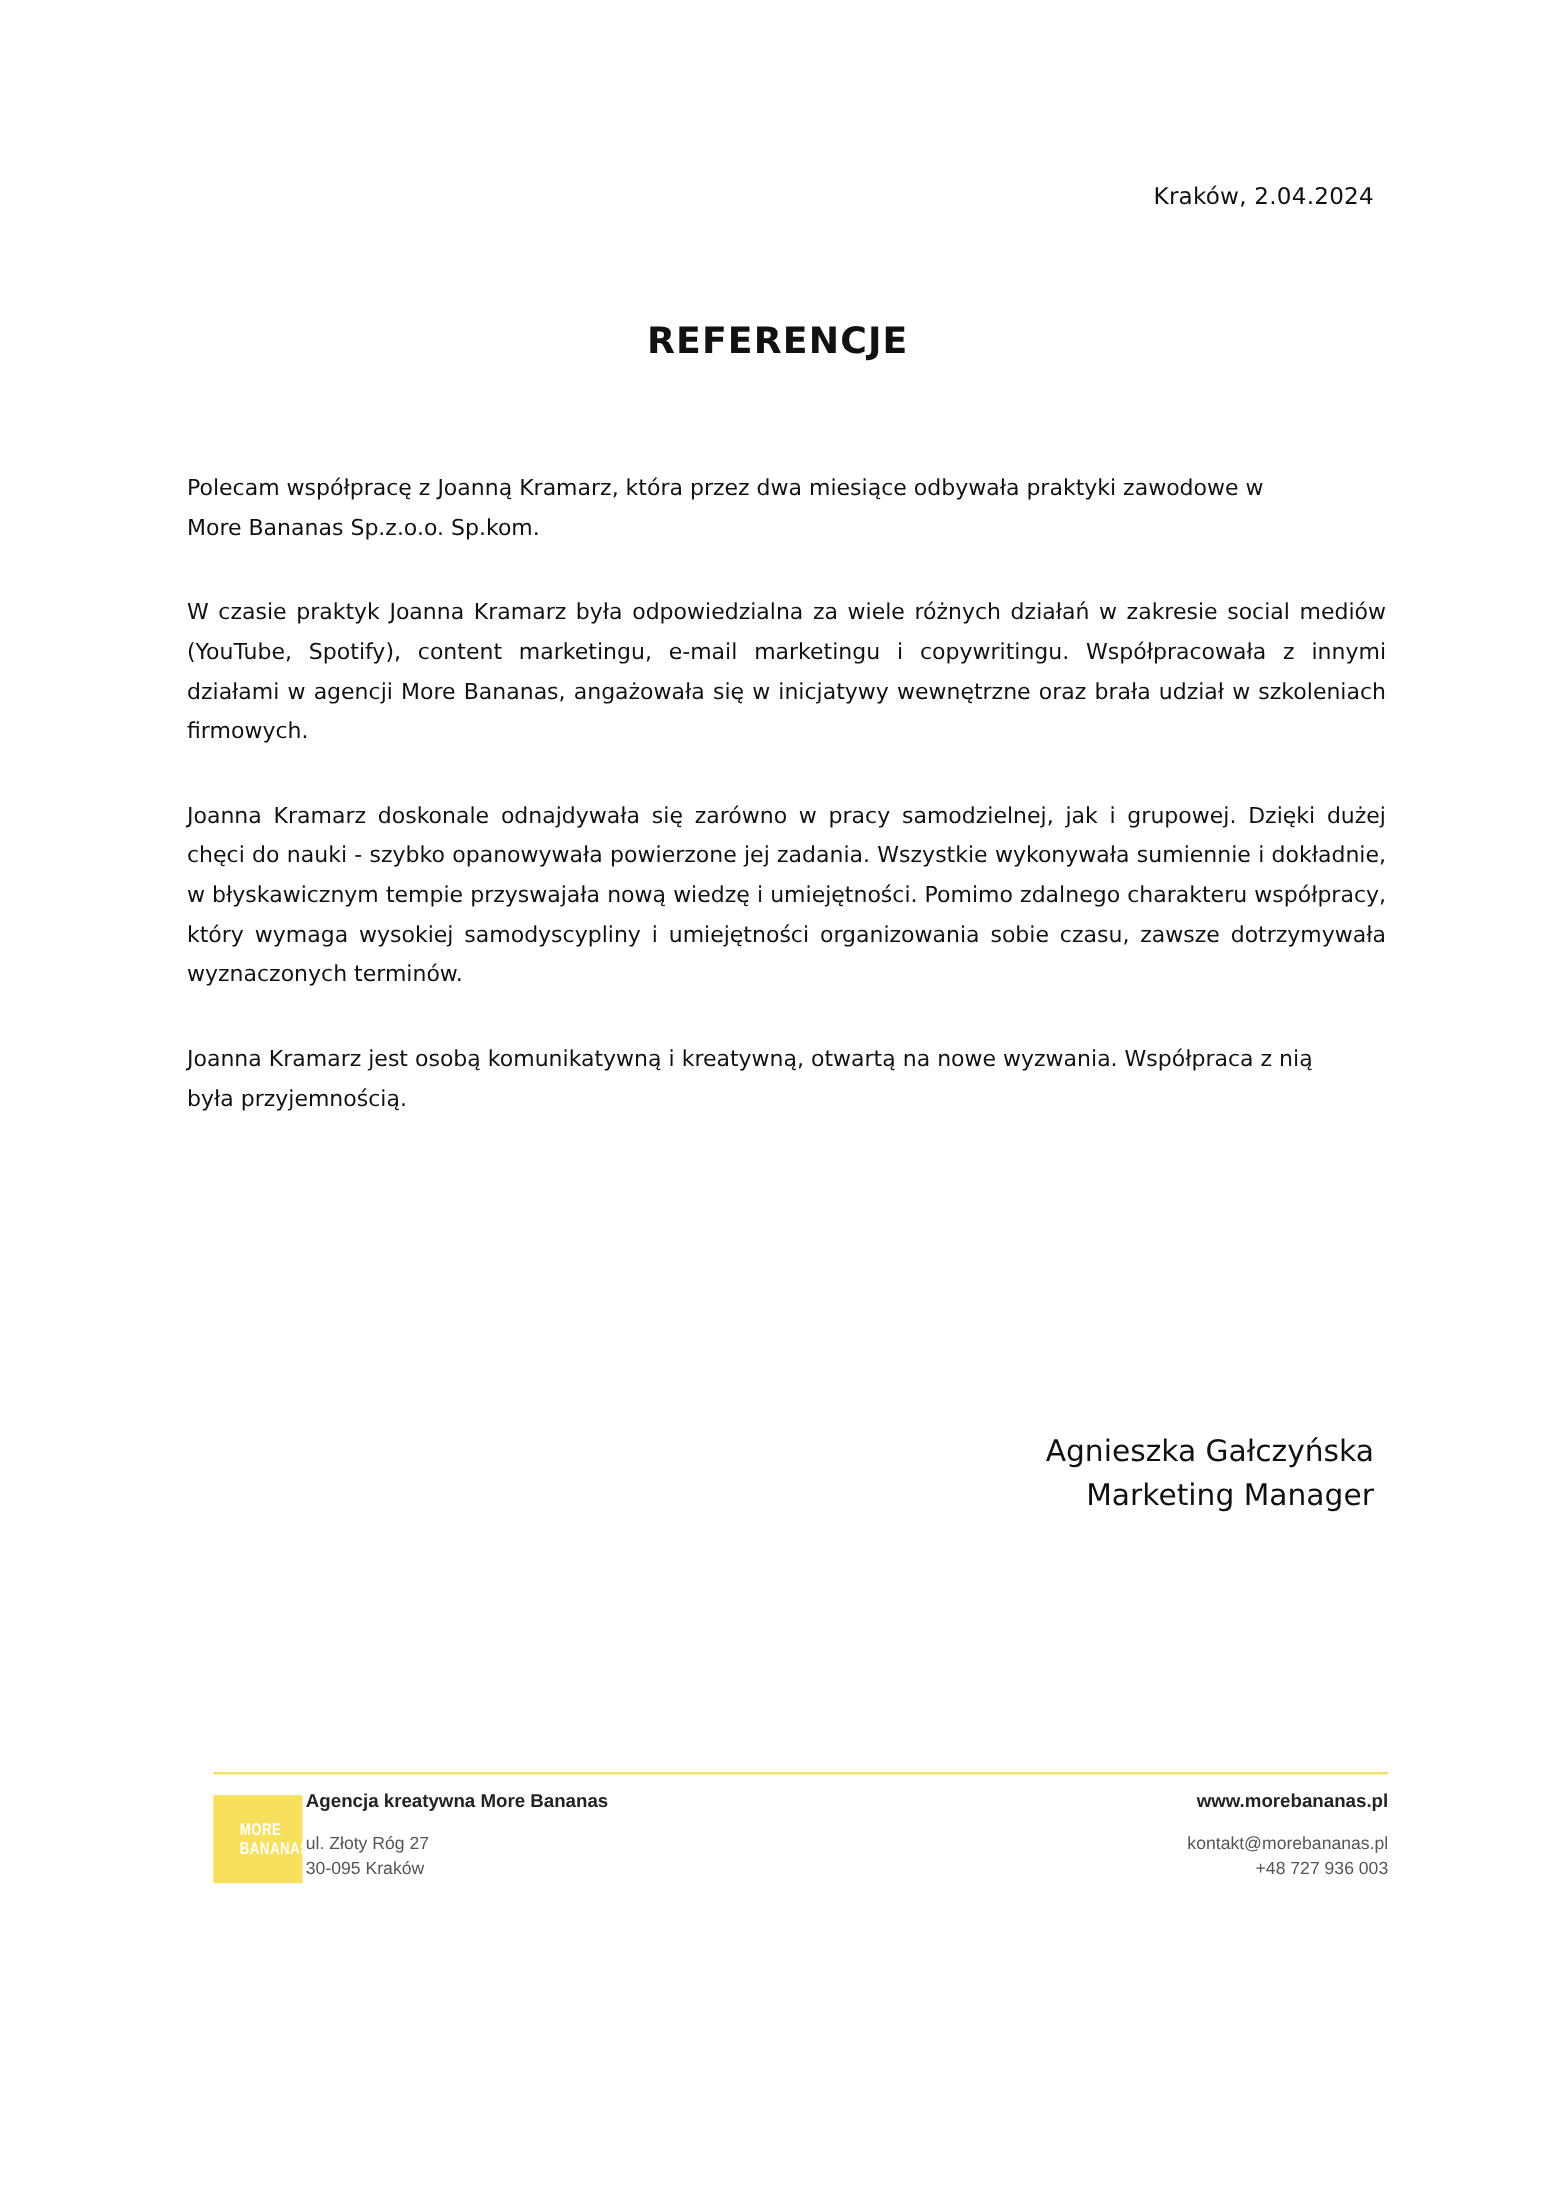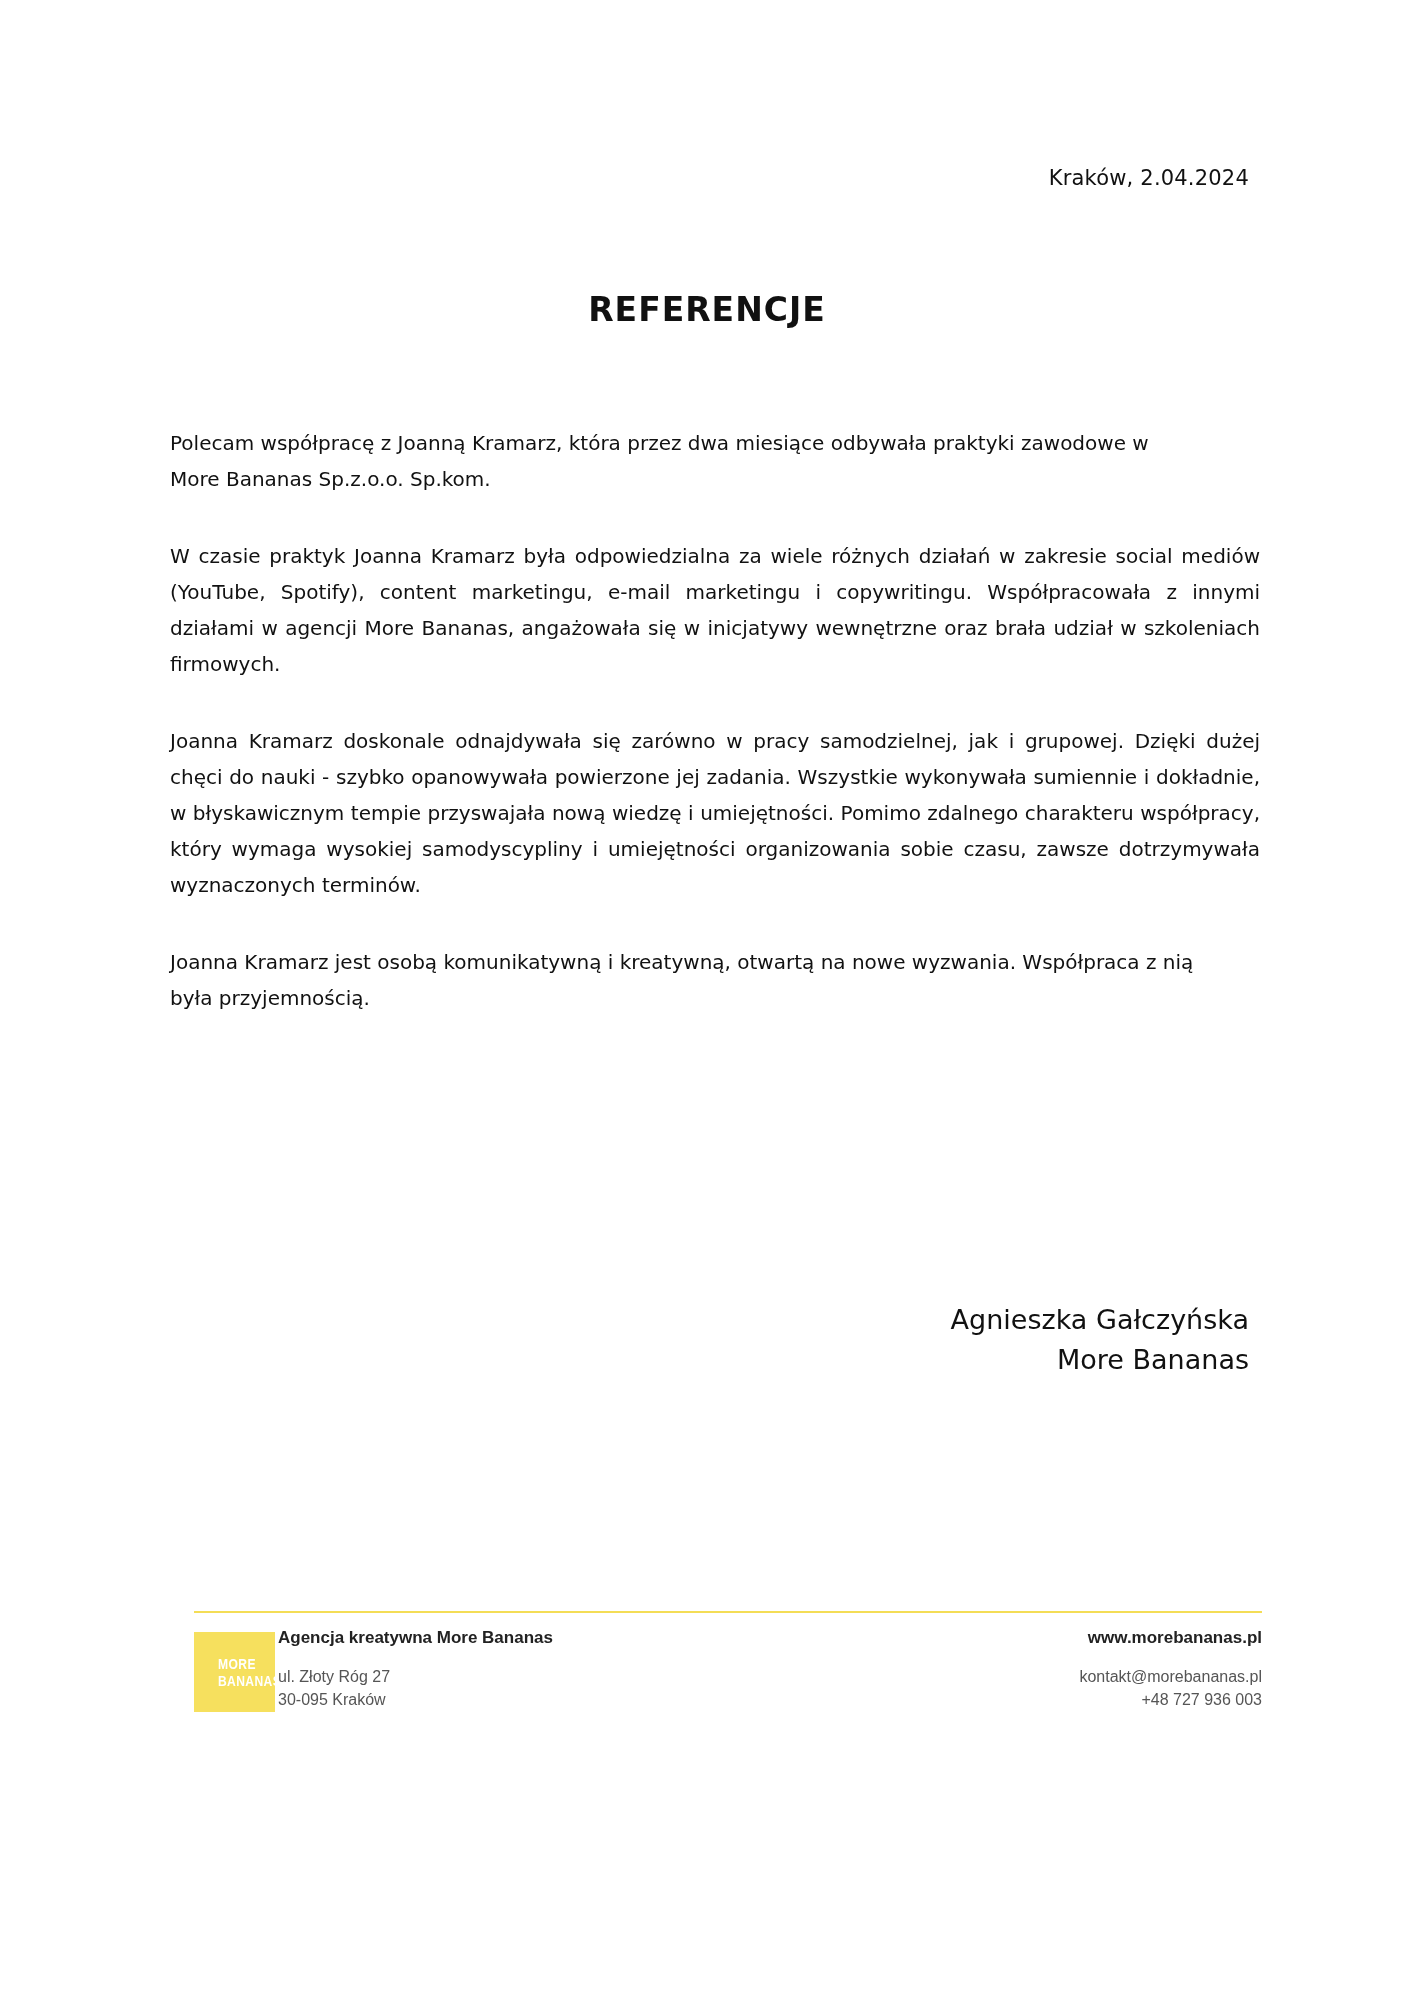--- a/index.html
+++ b/index.html
@@ -30,21 +30,21 @@
 
 <div class="body">
   <p style="width:1010px;">Polecam współpracę z Joanną Kramarz, która przez dwa miesiące odbywała praktyki zawodowe w More Bananas Sp.z.o.o. Sp.kom.</p>
   <p class="justify">W czasie praktyk Joanna Kramarz była odpowiedzialna za wiele różnych działań w zakresie social mediów (YouTube, Spotify), content marketingu, e-mail marketingu i copywritingu. Współpracowała z innymi działami w agencji More Bananas, angażowała się w inicjatywy wewnętrzne oraz brała udział w szkoleniach firmowych.</p>
   <p class="justify">Joanna Kramarz doskonale odnajdywała się zarówno w pracy samodzielnej, jak i grupowej. Dzięki dużej chęci do nauki - szybko opanowywała powierzone jej zadania. Wszystkie wykonywała sumiennie i dokładnie, w błyskawicznym tempie przyswajała nową wiedzę i umiejętności. Pomimo zdalnego charakteru współpracy, który wymaga wysokiej samodyscypliny i umiejętności organizowania sobie czasu, zawsze dotrzymywała wyznaczonych terminów.</p>
   <p style="width:1060px;">Joanna Kramarz jest osobą komunikatywną i kreatywną, otwartą na nowe wyzwania. Współpraca z nią była przyjemnością.</p>
 </div>
 
 <div class="signature">
   <div>Agnieszka Gałczyńska</div>
-  <div>More Bananas</div>
+  <div>Marketing Manager</div>
 </div>
 
 <div class="footer-line"></div>
 
 <div class="logo">
   <span>MORE</span>
   <span>BANANAS</span>
 </div>
 
 <div class="f-left">

